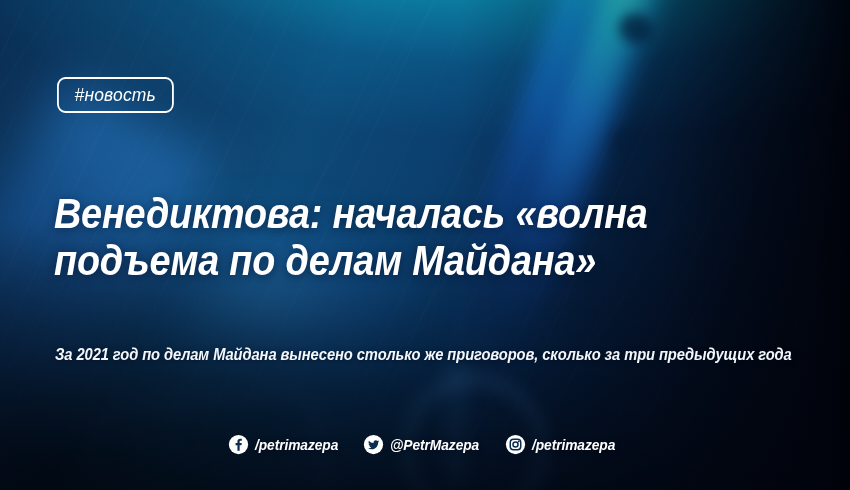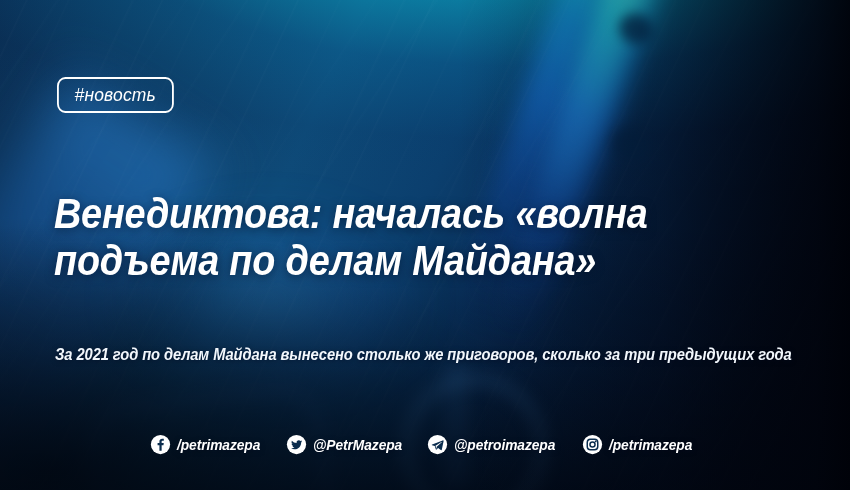--- a/index.html
+++ b/index.html
@@ -348,27 +348,20 @@
       </a>
 
       <a class="social" href="#">
         <svg class="ico" viewBox="0 0 24 24">
           <circle cx="12" cy="12" r="11" fill="#ffffff"></circle>
           <path fill="#0b2d4e" d="M18.6 8.33c-.47.21-.98.35-1.51.42.54-.33.96-.84 1.16-1.46-.51.3-1.07.52-1.67.64a2.63 2.63 0 0 0-4.48 2.4 7.46 7.46 0 0 1-5.42-2.75 2.63 2.63 0 0 0 .81 3.51c-.43-.01-.83-.13-1.19-.33v.03c0 1.28.91 2.34 2.11 2.58-.22.06-.46.09-.7.09-.17 0-.34-.02-.5-.05a2.64 2.64 0 0 0 2.46 1.83 5.28 5.28 0 0 1-3.27 1.13c-.21 0-.42-.01-.63-.04a7.45 7.45 0 0 0 4.03 1.18c4.84 0 7.48-4.01 7.48-7.48l-.01-.34c.52-.37.96-.83 1.31-1.36z"></path>
         </svg>
         <span class="handle">@PetrMazepa</span>
       </a>
 
-      <a class="social" href="#">
-        <svg class="ico" viewBox="0 0 24 24">
-          <circle cx="12" cy="12" r="11" fill="#ffffff"></circle>
-          <path fill="#0b2d4e" d="M17.9 7.3 5.9 11.9c-.7.28-.7.68-.12.85l3.07.96 1.18 3.62c.14.39.07.55.48.55.32 0 .46-.14.64-.31l1.5-1.46 3.12 2.31c.58.32.99.15 1.13-.53l2.05-9.66c.21-.84-.32-1.22-.87-.97zM9.7 13.5l6.78-4.27c.34-.2.65-.1.4.13l-5.8 5.24-.23 2.4-1.15-3.5z"></path>
-        </svg>
-        <span class="handle">@petroimazepa</span>
-      </a>
 
       <a class="social" href="#">
         <svg class="ico" viewBox="0 0 24 24">
           <circle cx="12" cy="12" r="11" fill="#ffffff"></circle>
           <rect x="6" y="6" width="12" height="12" rx="3.6" ry="3.6" fill="none" stroke="#0b2d4e" stroke-width="1.7"></rect>
           <circle cx="12" cy="12" r="2.9" fill="none" stroke="#0b2d4e" stroke-width="1.7"></circle>
           <circle cx="15.6" cy="8.5" r="1.05" fill="#0b2d4e"></circle>
         </svg>
         <span class="handle">/petrimazepa</span>
       </a>

